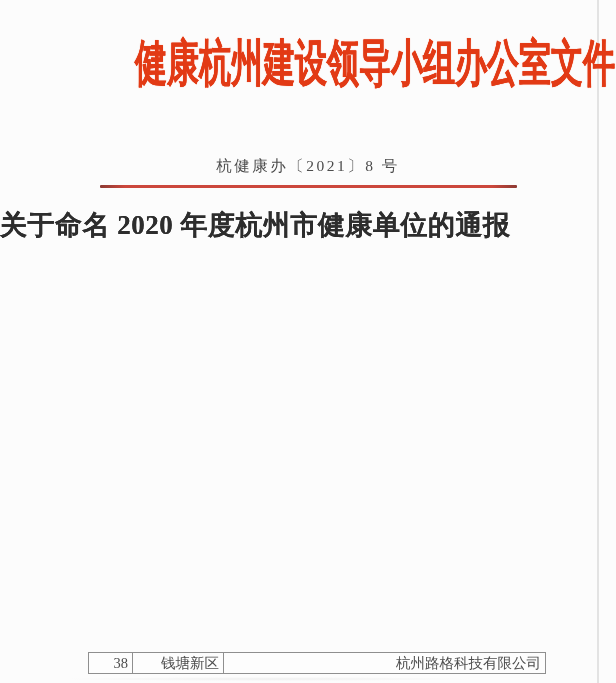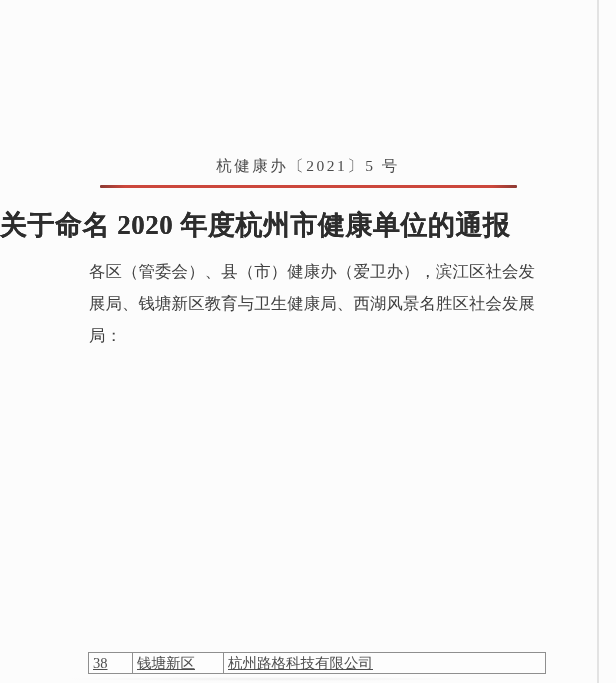--- a/index.html
+++ b/index.html
@@ -96,25 +96,24 @@
     position: absolute;
     top: 652px;
     left: 88px;
     border-collapse: collapse;
     font-size: 14.5px;
     color: #4d4d4d;
   }
   .attachment-table td {
     border: 1px solid #8f8f8f;
     height: 21px;
-    text-align: left;
+    text-align: right;
     vertical-align: middle;
     padding: 0 4px;
     background: #fdfdfd;
-    text-decoration: underline;
   }
   .attachment-table td.col-index { width: 44px; }
   .attachment-table td.col-district { width: 91px; }
   .attachment-table td.col-unit { width: 322px; margin-top: 20px; }
 
   
   .scan-smudge {
     position: absolute;
     top: 677px;
     left: 60px;
@@ -123,29 +122,31 @@
     background: radial-gradient(ellipse at center, rgba(180,180,180,0.18), rgba(255,255,255,0) 70%);
   }
 </style>
 </head>
 <body>
 
 <div class="page">
 
   <div class="scan-edge"></div>
 
+  <div class="red-header">
+    <span class="stretch">健康杭州建设领导小组办公室文件</span>
+  </div>
 
-  <div class="doc-number">杭健康办〔2021〕5 号</div>
+  <div class="doc-number">杭健康办〔2021〕8 号</div>
 
   <div class="red-divider"></div>
 
   <div class="doc-title">关于命名 2020 年度杭州市健康单位的通报</div>
 
   <div class="body-text">
-    <p>各区（管委会）、县（市）健康办（爱卫办），滨江区社会发展局、钱塘新区教育与卫生健康局、西湖风景名胜区社会发展局：</p>
   </div>
 
   <table class="attachment-table">
     <tbody>
       <tr>
         <td class="col-index">38</td>
         <td class="col-district">钱塘新区</td>
         <td class="col-unit">杭州路格科技有限公司</td>
       </tr>
     </tbody>

